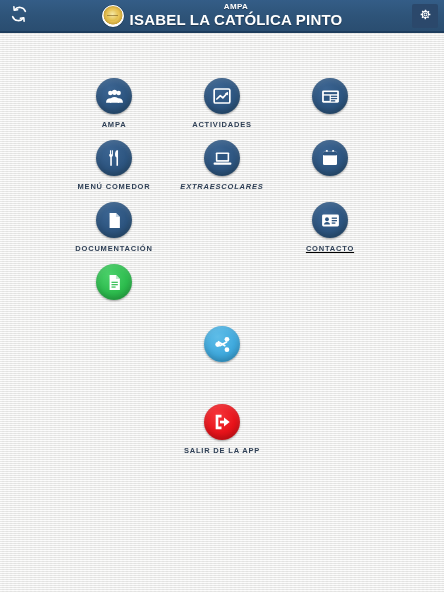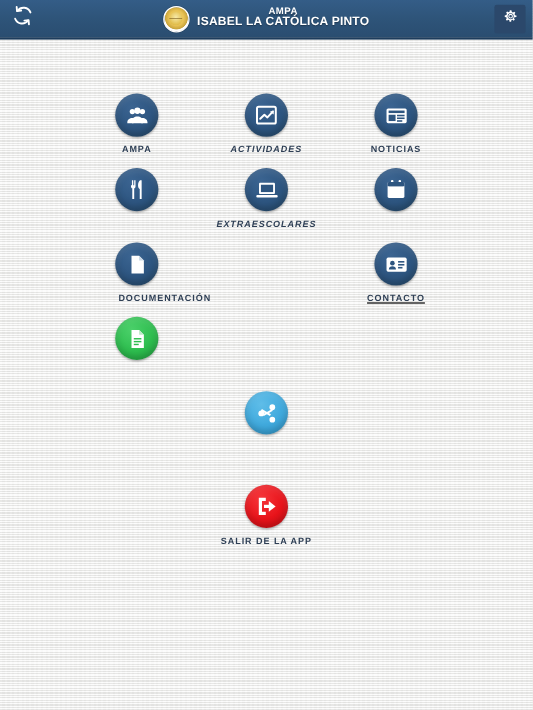--- a/index.html
+++ b/index.html
@@ -105,21 +105,21 @@
   }
 
   .title-block {
     text-align: center;
     color: #ffffff;
     line-height: 1.08;
     font-weight: bold;
     text-shadow: 0 1px 1px rgba(0,0,0,0.35);
   }
   .title-line1 { font-size: 8px; letter-spacing: 0.4px; }
-  .title-line2 { font-size: 10px; letter-spacing: 0.2px; }
+  .title-line2 { font-size: 15px; letter-spacing: 0.2px; }
 
   
   .grid {
     position: relative;
     padding: 0;
   }
 
   .cell {
     position: absolute;
     width: 124px;
@@ -201,21 +201,21 @@
             <circle cx="12" cy="7.2" r="3"></circle>
             <path d="M2.4 18.2c0-2.6 2.2-4.2 4.8-4.2 1 0 1.9.23 2.7.66-1 .85-1.6 2-1.6 3.4v1.1H2.4z"></path>
             <path d="M21.6 18.2c0-2.6-2.2-4.2-4.8-4.2-1 0-1.9.23-2.7.66 1 .85 1.6 2 1.6 3.4v1.1h5.9z"></path>
             <path d="M12 12.6c3 0 5.2 1.8 5.2 4.4v2.2H6.8V17c0-2.6 2.2-4.4 5.2-4.4z"></path>
           </svg>
         </span>
       </div>
       <div class="cell-label">AMPA</div>
     </div>
 
-    <div class="cell" style="left:160px; top:45px;font-style:italic;">
+    <div class="cell" style="left:160px; top:45px;">
       <div class="badge blue">
         <span>
           <svg width="20" height="20" viewBox="0 0 24 24">
             <rect x="2.6" y="3.6" width="18.8" height="16.8" rx="1.6" fill="none" stroke="#ffffff" stroke-width="2"></rect>
             <polyline points="5.8,15.6 10,11.6 13,14.2 18.4,8.4" fill="none" stroke="#ffffff" stroke-width="2" stroke-linecap="round" stroke-linejoin="round"></polyline>
             <polygon points="19.2,7.4 19.4,11.4 15.4,8.6" fill="#ffffff"></polygon>
           </svg>
         </span>
       </div>
       <div class="cell-label">ACTIVIDADES</div>
@@ -227,32 +227,32 @@
           <svg width="21" height="21" viewBox="0 0 24 24">
             <rect x="2.4" y="5" width="19.2" height="14" rx="1.5" fill="#ffffff"></rect>
             <rect x="4.4" y="7" width="15.2" height="2.4" fill="#2d5580"></rect>
             <rect x="4.4" y="11" width="6.6" height="6" fill="#2d5580"></rect>
             <rect x="12.4" y="11" width="7.2" height="1.5" fill="#2d5580"></rect>
             <rect x="12.4" y="13.6" width="7.2" height="1.5" fill="#2d5580"></rect>
             <rect x="12.4" y="16.2" width="5" height="1.5" fill="#2d5580"></rect>
           </svg>
         </span>
       </div>
-      <div class="cell-label">NOTICIAS</div>
     </div>
 
     <div class="cell" style="left:52px; top:107px;">
       <div class="badge blue">
         <span>
           <svg width="20" height="20" viewBox="0 0 24 24" fill="#ffffff">
             <path d="M6.2 2.6v6.2c0 .9.55 1.65 1.3 1.95V21.4h1.9V10.75c.75-.3 1.3-1.05 1.3-1.95V2.6h-1.3v5h-.95v-5H7.15v5H6.2z"></path>
             <path d="M15.2 2.6c-1.3 1.1-1.95 2.9-1.95 5.2 0 1.9.6 3.1 1.7 3.5V21.4h1.9V2.6h-1.65z"></path>
           </svg>
         </span>
       </div>
+      <div class="cell-label">MENÚ COMEDOR</div>
     </div>
 
     <div class="cell" style="left:160px; top:107px;font-style:italic;">
       <div class="badge blue">
         <span>
           <svg width="21" height="21" viewBox="0 0 24 24">
             <rect x="4.4" y="5" width="15.2" height="10.6" rx="1" fill="#ffffff"></rect>
             <rect x="6.2" y="6.8" width="11.6" height="7" fill="#2d5580"></rect>
             <rect x="1.8" y="16.6" width="20.4" height="2.4" rx="1.1" fill="#ffffff"></rect>
           </svg>
@@ -268,21 +268,21 @@
             <rect x="7" y="2.4" width="2.4" height="3.6" rx="1" fill="#ffffff"></rect>
             <rect x="14.6" y="2.4" width="2.4" height="3.6" rx="1" fill="#ffffff"></rect>
             <rect x="3.6" y="4.4" width="16.8" height="16" rx="1.4" fill="#ffffff"></rect>
             <rect x="3.6" y="4.4" width="16.8" height="4.2" rx="1.4" fill="#2d5580"></rect>
             <rect x="3.6" y="7.2" width="16.8" height="1.4" fill="#2d5580"></rect>
           </svg>
         </span>
       </div>
     </div>
 
-    <div class="cell" style="left:52px; top:169px;text-align:right;">
+    <div class="cell" style="left:52px; top:169px;">
       <div class="badge blue">
         <span>
           <svg width="19" height="19" viewBox="0 0 24 24">
             <path d="M5.8 2.6h8l5 5v13.8H5.8z" fill="#ffffff"></path>
             <path d="M13.8 2.6l5 5h-5z" fill="#c9d7e4"></path>
           </svg>
         </span>
       </div>
       <div class="cell-label">DOCUMENTACIÓN</div>
     </div>

